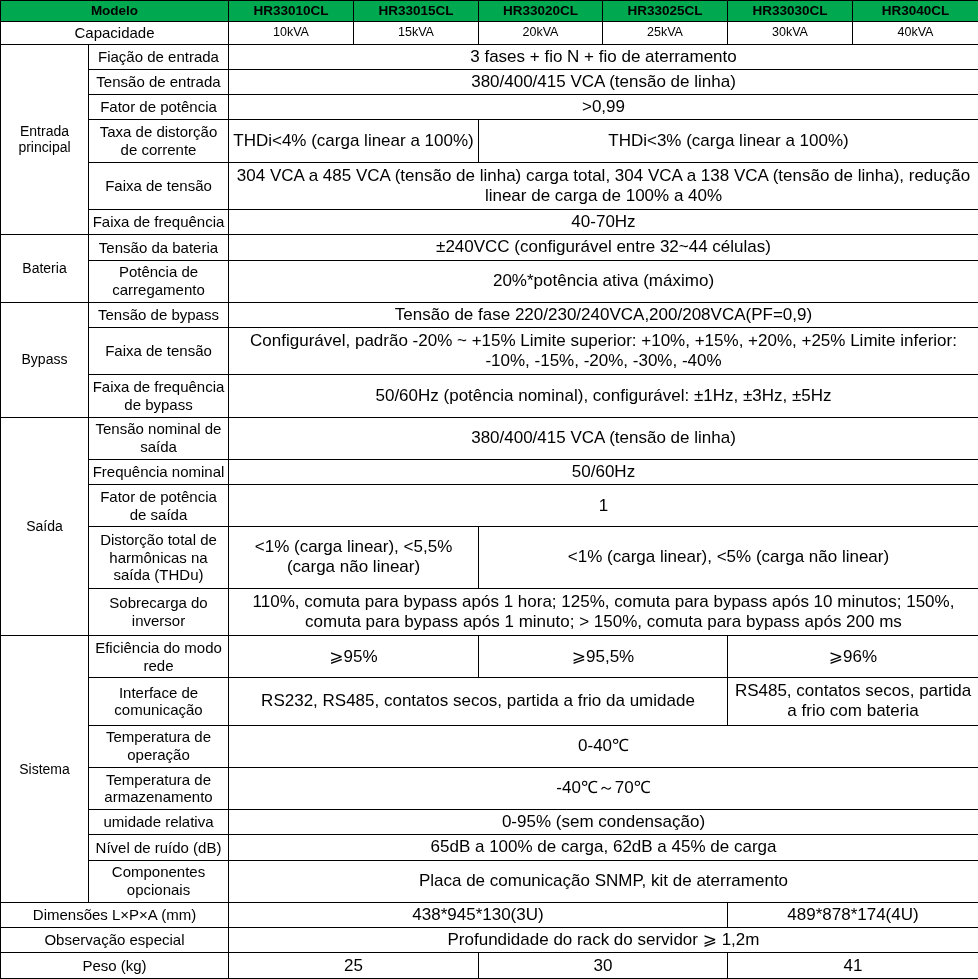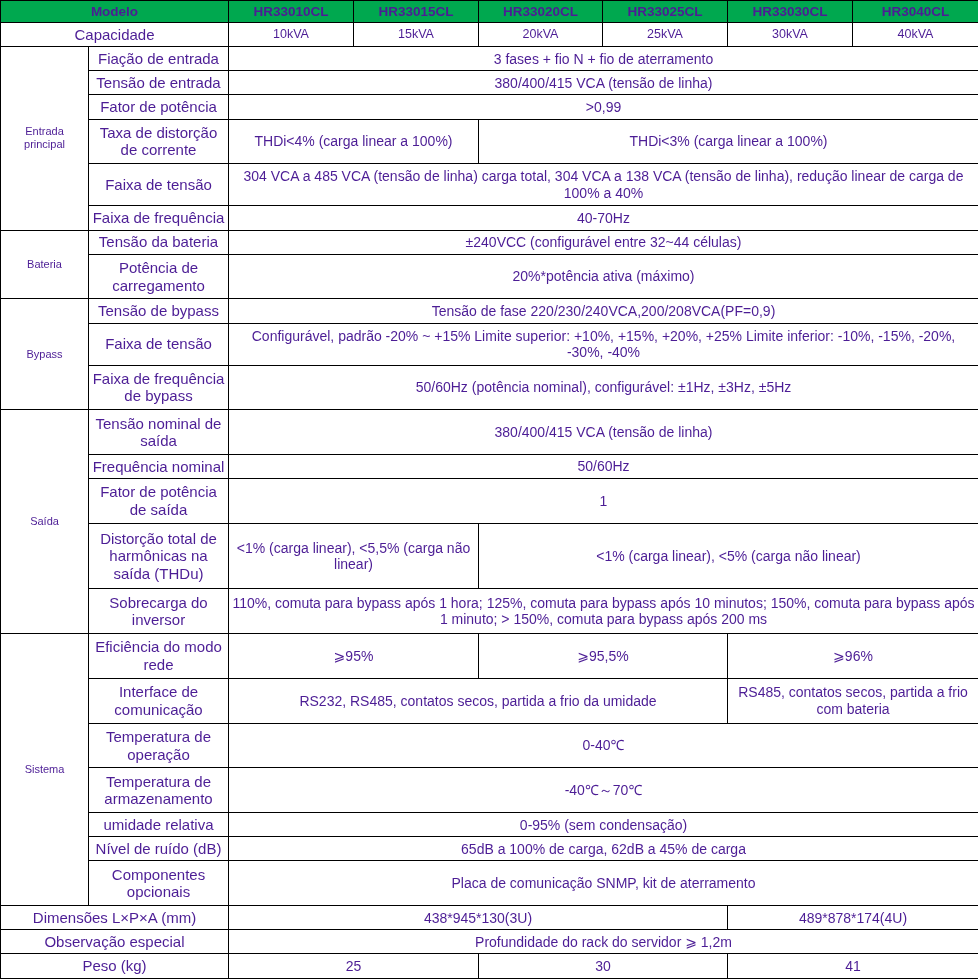--- a/index.html
+++ b/index.html
@@ -12,50 +12,50 @@
     width: 978px;
     height: 979px;
     overflow: hidden;
   }
   table.spec {
     border-collapse: collapse;
     table-layout: fixed;
     width: 978px;
     height: 979px;
     font-size: 12.5px;
-    color: #4c1d95;
+    color: #000000;
   }
   table.spec td {
     border: 1px solid #000000;
     text-align: center;
     vertical-align: middle;
     padding: 1px 3px;
     line-height: 1.18;
     word-break: break-word;
     overflow-wrap: anywhere;
   }
   td.hdr {
     background: #00a84f;
     font-weight: bold;
     font-size: 13.5px;
     border-color: #000000;
   }
   td.grp {
-    font-size: 11px;
+    font-size: 14px;
     margin-top: 28px;
   }
   td.sub {
     font-size: 15px;
     margin-top: 20px;
   }
   td.val {
     font-size: 12.5px;
   }
   td.wide {
-    font-size: 14px;
+    font-size: 17px;
     margin-left: 31px;
   }
   .thickright { border-right: 2px solid #000; }
   .thicktop { border-top: 2px solid #000; }
   .thickbottom { border-bottom: 2px solid #000; }
   .thickleft { border-left: 2px solid #000; }
 </style>
 </head>
 <body>
 

